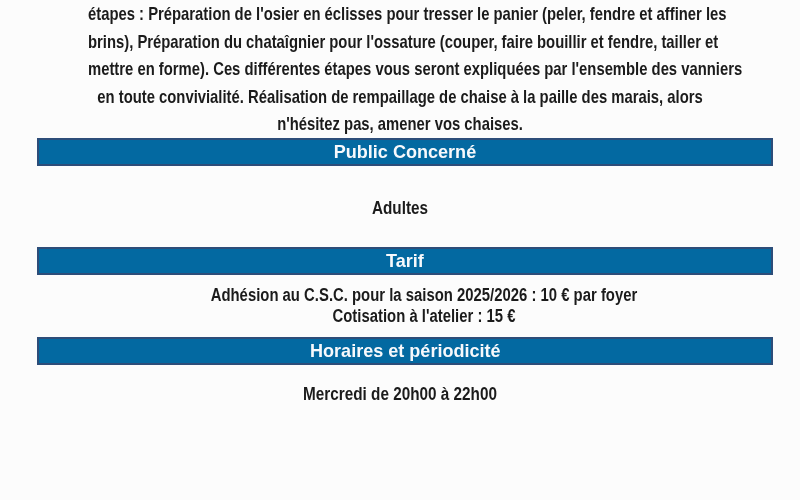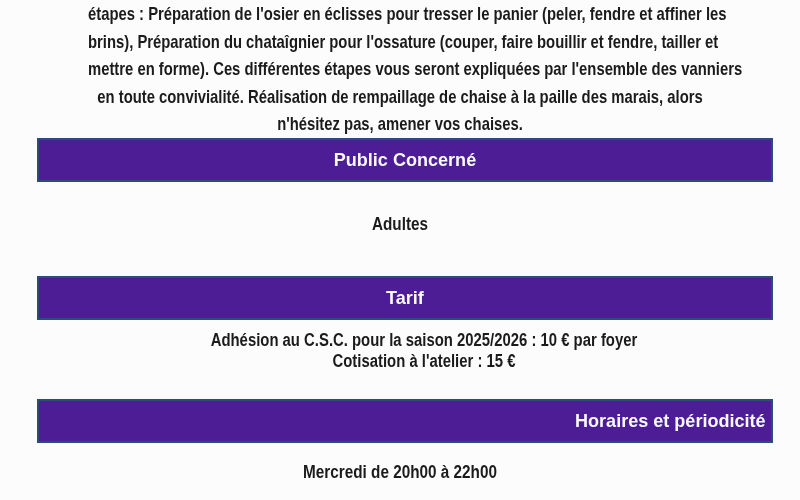--- a/index.html
+++ b/index.html
@@ -26,47 +26,47 @@
     font-size: 19px;
     line-height: 27.5px;
     transform: scaleX(0.78);
   }
   .body-line {
     font-size: 17.5px;
     transform: scaleX(0.85);
   }
   
   .bar {
-    height: 44px;
+    height: 28px;
     margin-left: 37px;
     margin-right: 27px;
-    background: #4c1d95;
+    background: #0369a1;
     border: 2px solid #2d4d79;
     display: flex;
     align-items: center;
     justify-content: center;
   }
   .bar .bar-label {
     color: #f7f9fc;
     font-size: 19px;
     line-height: 1;
     white-space: nowrap;
     transform: scaleX(0.95);
     transform-origin: 50% 50%;
   }
   
   .bar-public   { margin-top: 0px; }
   .line-adultes { margin-top: 28px; line-height: 28px; font-size: 18px; }
-  .bar-tarif    { margin-top: 38px; }
+  .bar-tarif    { margin-top: 25px; }
   .block-tarif  { margin-top: 10px; padding-left: 48px; }
   .block-tarif .tline { line-height: 21px; }
   .bar-equip    { margin-top: 12px; }
   .block-equip  { margin-top: 17px; }
   .block-equip .tline { line-height: 22px; font-size: 17px; transform: scaleX(0.9); }
-  .bar-horaires { margin-top: 27px; justify-content: flex-end; }
+  .bar-horaires { margin-top: 10px; }
   .line-schedule { margin-top: 15px; line-height: 28px; font-size: 18px; }
 </style>
 </head>
 <body>
 
 <div class="page">
 
   <div class="intro">
     <span class="tline">étapes : Préparation de l'osier en éclisses pour tresser le panier (peler, fendre et affiner les</span>
     <span class="tline">brins), Préparation du chataîgnier pour l'ossature (couper, faire bouillir et fendre, tailler et</span>

